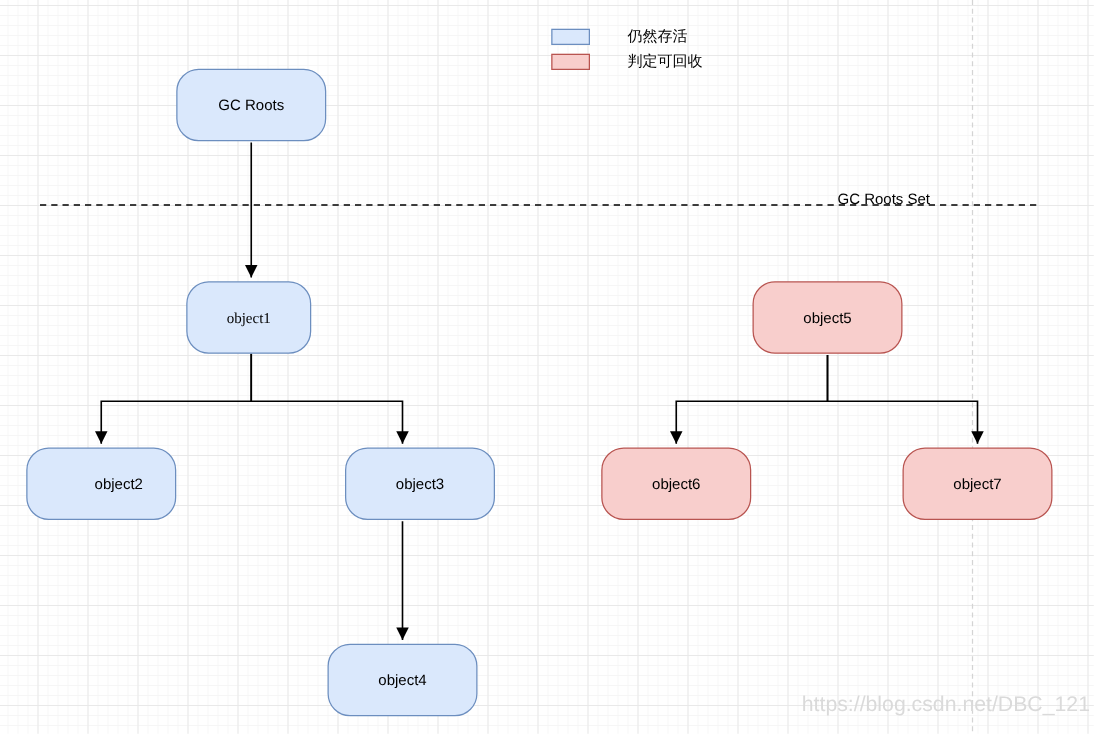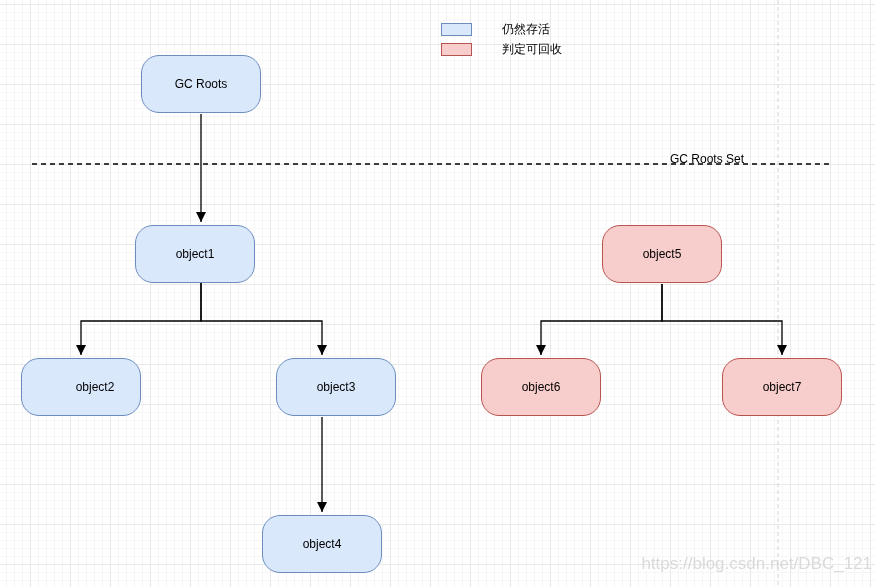--- a/index.html
+++ b/index.html
@@ -32,21 +32,21 @@
     align-items: center;
     justify-content: center;
     font-size: 12px;
     color: #000000;
     z-index: 2;
   }
   .node.alive       { background: #dae8fc; border: 1px solid #6c8ebf; }
   .node.recyclable  { background: #f8cecc; border: 1px solid #b85450; }
 
   #node-gc-roots { left: 141px; top: 55px;  width: 120px; height: 58px; }
-  #node-object1  { left: 135px; top: 225px; width: 120px; height: 58px; }
+  #node-object1  { left: 149px; top: 225px; width: 100px; height: 58px; font-family: Liberation Serif, serif; }
   #node-object2  { left: 21px;  top: 358px; width: 120px; height: 58px; padding-left: 28px; }
   #node-object3  { left: 262px; top: 358px; width: 120px; height: 58px; margin-left: 14px; }
   #node-object4  { left: 262px; top: 515px; width: 120px; height: 58px; }
   #node-object5  { left: 602px; top: 225px; width: 120px; height: 58px; }
   #node-object6  { left: 481px; top: 358px; width: 120px; height: 58px; }
   #node-object7  { left: 722px; top: 358px; width: 120px; height: 58px; }
 
   .legend {
     position: absolute;
     left: 441px; top: 19px;

